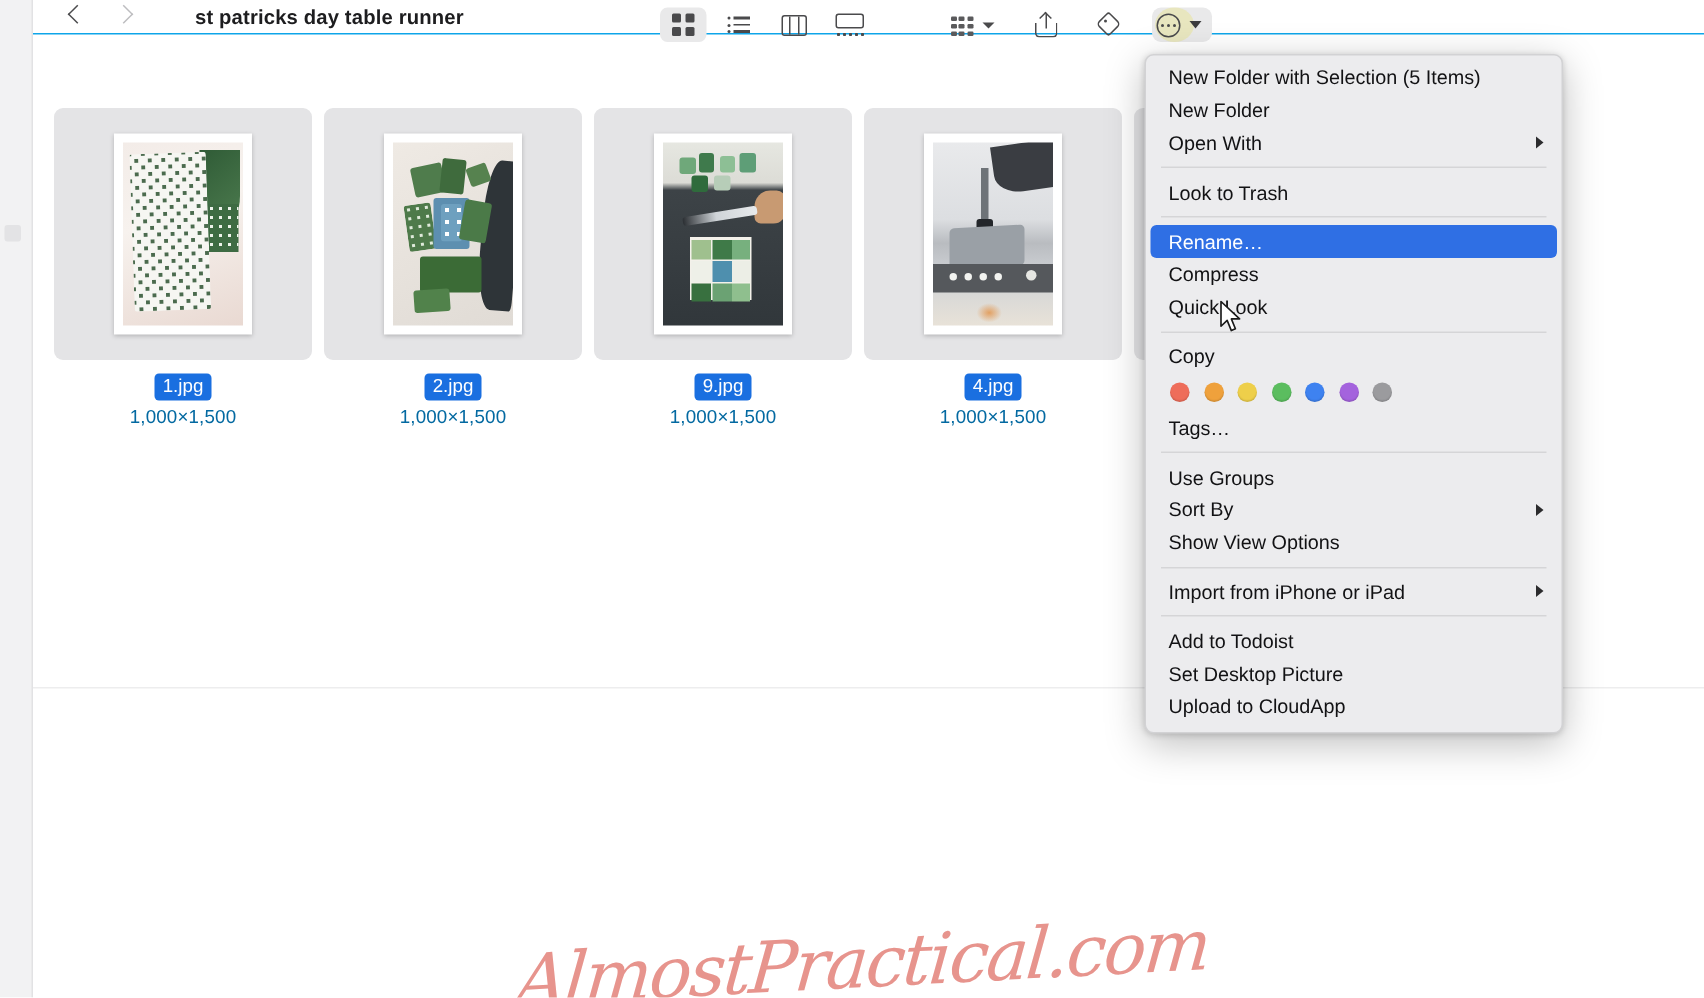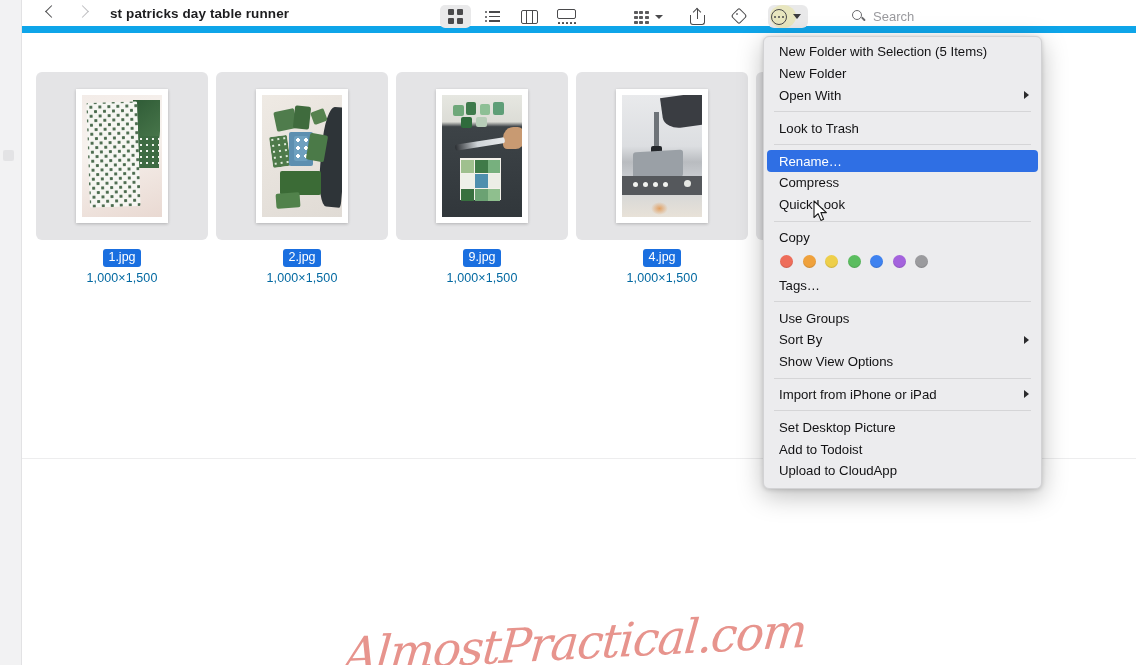--- a/index.html
+++ b/index.html
@@ -26,24 +26,24 @@
     position: absolute; left: 3px; top: 150px;
     width: 11px; height: 11px;
     background: #e0e0e2;
     border-radius: 2px;
     opacity: .85;
   }
 
   
   .toolbar {
     position: absolute; left: 22px; top: 0;
-    width: 1114px; height: 33px;
+    width: 1114px; height: 23px;
     background: #ffffff;
-    border-bottom: 7px solid #0ea5e9;
-    display: flex; align-items: center;
+    border-bottom: 1px solid #0ea5e9;
+    display: flex; align-items: center; gap: 20px;
   }
   .nav-group { display: flex; align-items: center; margin-left: 22px; gap: 17px; }
   .chev {
     width: 15px; height: 20px; position: relative; cursor: default;
   }
   .chev::before {
     content: ""; position: absolute; left: 3px; top: 4px;
     width: 8px; height: 8px;
     border-left: 1.6px solid #4b4b4d;
     border-bottom: 1.6px solid #4b4b4d;
@@ -413,27 +413,20 @@
         <span class="halo"></span>
         <span class="ico-more">
             <i></i>
             <i></i>
             <i></i>
           </span>
         <span class="more-caret"></span>
       </div>
     </div>
 
-    <div class="tb-search">
-      <span class="ico-search">
-        <span class="ring"></span>
-          <span class="hdl"></span>
-      </span>
-      <span class="search-placeholder">Search</span>
-    </div>
   </div>
 
   <div class="content">
     <div class="row-divider"></div>
 
     <div class="file-grid">
 
       <div class="file-cell">
         <div class="thumb-box">
           <div class="photo-frame">
@@ -604,24 +597,24 @@
     <div class="ctx-sep"></div>
 
     <div class="ctx-item">
       <span class="lbl">Import from iPhone or iPad</span>
       <span class="submenu-arrow"></span>
     </div>
 
     <div class="ctx-sep"></div>
 
     <div class="ctx-item">
+      <span class="lbl">Add to Todoist</span>
+    </div>
+    <div class="ctx-item">
       <span class="lbl">Set Desktop Picture</span>
-    </div>
-    <div class="ctx-item">
-      <span class="lbl">Add to Todoist</span>
     </div>
     <div class="ctx-item">
       <span class="lbl">Upload to CloudApp</span>
     </div>
   </div>
 
   <svg class="cursor" viewBox="0 0 16 23">
     <path d="M1 1 L1 17.5 L5.1 13.6 L7.9 20.4 L10.6 19.2 L7.9 12.6 L13.4 12.6 Z" fill="#ffffff" stroke="#1a1a1a" stroke-width="1.1" stroke-linejoin="round"></path>
   </svg>
 

